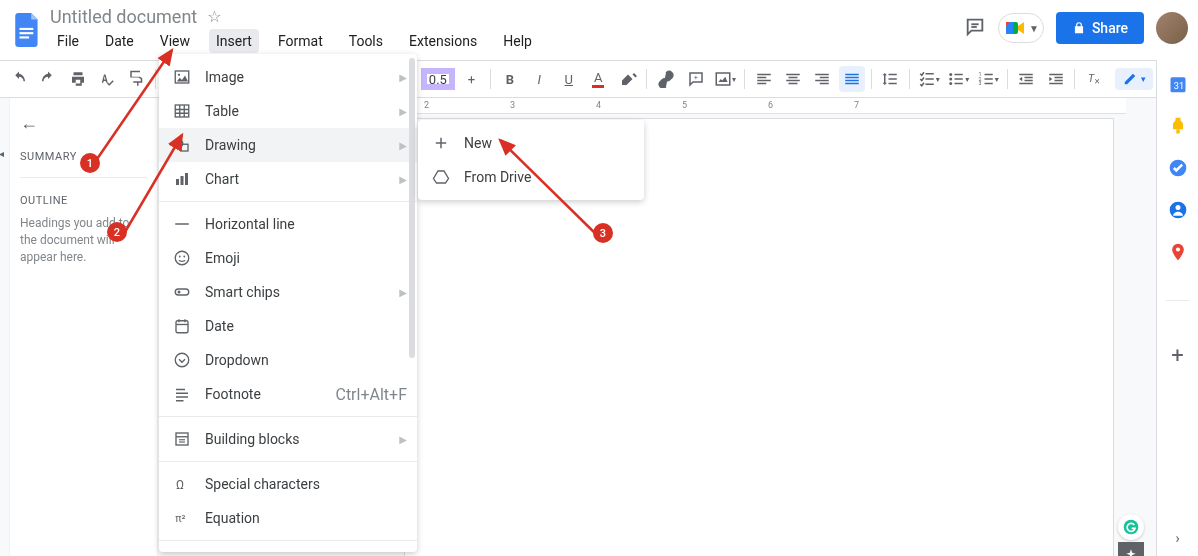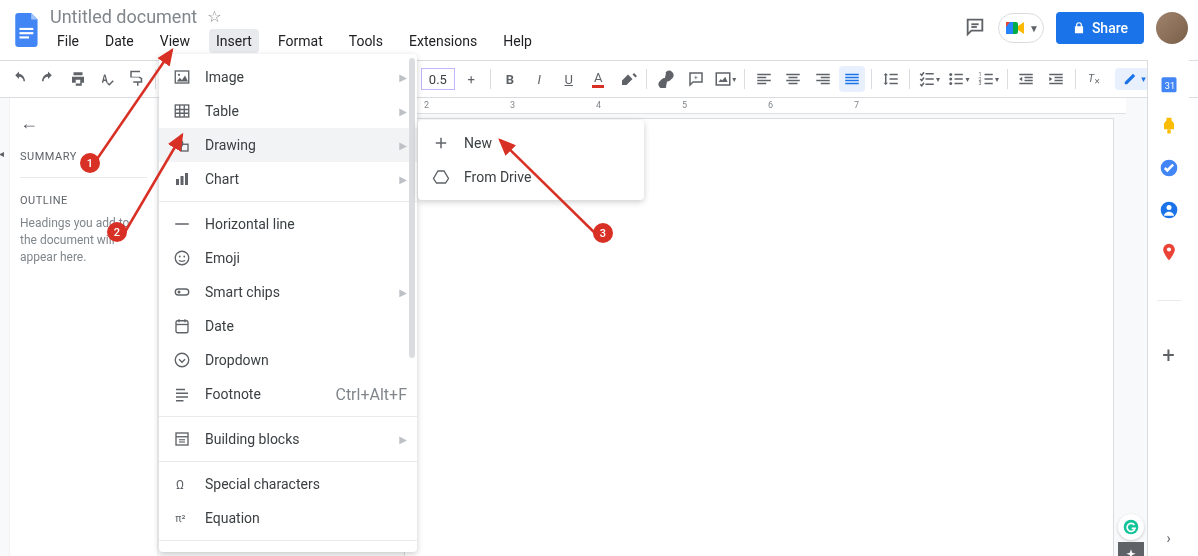--- a/index.html
+++ b/index.html
@@ -16,21 +16,21 @@
   .header-right { margin-left:auto; display:flex; align-items:center; gap:12px; padding-top:6px;}
   .share-btn { background:#1a73e8; color:#fff; border-radius:4px; padding:8px 16px; font-size:14px; font-weight:500; display:flex; align-items:center; gap:6px; cursor:pointer;}
   .avatar { width:32px; height:32px; border-radius:50%; background:linear-gradient(135deg,#a0826d,#7a6048); }
   .meet-pill { display:flex; align-items:center; border:1px solid #dadce0; border-radius:20px; padding:2px 4px; gap:2px;}
   .meet-icon { width:24px; height:24px; position:relative;}
   .comment-icon {width:22px;height:22px;}
   .toolbar { height:38px; border-top:1px solid #dadce0; border-bottom:1px solid #dadce0; display:flex; align-items:center; padding:0 6px; gap:4px; background:#fff;}
   .tb-btn { width:26px; height:26px; display:flex; align-items:center; justify-content:center; border-radius:4px; color:#5f6368; cursor:pointer;}
   .tb-btn.active { background:#e8f0fe; color:#1a73e8;}
   .tb-sep { width:1px; height:20px; background:#dadce0; margin:0 2px;}
-  .font-size { width:34px; height:22px; border:1px solid #c4b5fd; display:flex; align-items:center; justify-content:center; font-size:13px;}
+  .font-size { width:34px; height:22px; border:6px solid #c4b5fd; display:flex; align-items:center; justify-content:center; font-size:13px;}
   .main { position:absolute; top:98px; left:0; right:42px; bottom:0; display:flex;}
   .left-gutter { width:10px; background:#f8f9fa; border-right:1px solid #f1f3f4; position:relative;}
   .left-gutter::before{content:"◂"; position:absolute; top:50px; left:-1px; font-size:10px; color:#5f6368;}
   .sidebar { width:148px; padding:14px 10px; background:#fff; border-right:1px solid #f1f3f4; position:relative;}
   .sidebar .back {font-size:18px; color:#5f6368; margin-bottom:14px;}
   .sidebar h4 { font-size:11px; font-weight:400; letter-spacing:0.5px; color:#5f6368; margin:16px 0 8px;}
   .sidebar .hint { font-size:12px; color:#80868b; line-height:1.4;}
   .doc-area { flex:1; background:#f8f9fa; position:relative; overflow:hidden;}
   .ruler { position:absolute; top:0; left:246px; right:30px; height:16px; background:#fff; border-bottom:1px solid #e0e0e0; font-size:9px; color:#80868b; display:flex; align-items:center;}
   .ruler-tick{position:absolute; top:2px; font-size:9px; color:#80868b;}
@@ -39,21 +39,21 @@
   .insert-menu { top:54px; left:159px; width:258px; max-height:498px; overflow:hidden;}
   .menu-item { display:flex; align-items:center; padding:6px 10px 6px 14px; font-size:14px; color:#3c4043; cursor:pointer; gap:14px; height:34px;}
   .menu-item.hovered { background:#f1f3f4;}
   .menu-item .mi-icon { width:18px; height:18px; display:flex; align-items:center; justify-content:center; color:#5f6368; flex-shrink:0;}
   .menu-item .mi-label { flex:1;}
   .menu-item .mi-arrow { font-size:10px; color:#bdc1c6;}
   .menu-item .mi-shortcut { font-size:16px; color:#80868b;}
   .menu-sep { height:1px; background:#e8eaed; margin:5px 0;}
   .submenu { top:120px; left:418px; width:226px;}
   .scroll-indicator{position:absolute; right:2px; top:4px; width:6px; height:300px; background:#dadce0; border-radius:3px;}
-  .right-rail { position:absolute; top:60px; right:9px; width:42px; bottom:0; border-left:1px solid #dadce0; background:#fff; display:flex; flex-direction:column; align-items:center; padding-top:14px; gap:22px;}
+  .right-rail { position:absolute; top:60px; right:0; width:42px; bottom:0; border-left:1px solid #dadce0; background:#fff; display:flex; flex-direction:column; align-items:center; padding-top:14px; gap:22px;}
   .rail-icon { width:20px; height:20px; border-radius:4px;}
   .rail-plus { font-size:22px; color:#5f6368; margin-top:20px;}
   .annot { position:absolute; z-index:200;}
   .annot-circle { width:20px; height:20px; background:#d93025; border-radius:50%; display:flex; align-items:center; justify-content:center; color:#fff; font-size:11px; font-weight:500;}
   .editing-pill { display:flex; align-items:center; gap:4px; background:#e8f0fe; border-radius:4px; padding:4px 8px; color:#1a73e8;}
   svg.arrow-svg{position:absolute; z-index:150; pointer-events:none;}
   .g-badge{position:absolute; right:54px; bottom:16px; width:26px; height:26px; border-radius:50%; background:#fff; box-shadow:0 1px 3px rgba(0,0,0,0.2); display:flex; align-items:center; justify-content:center;}
   .g-badge2{position:absolute; right:54px; bottom:-12px; width:26px; height:26px; background:#5f6368; display:flex; align-items:center; justify-content:center;}
   .sq{width:18px;height:18px;}
 </style>

